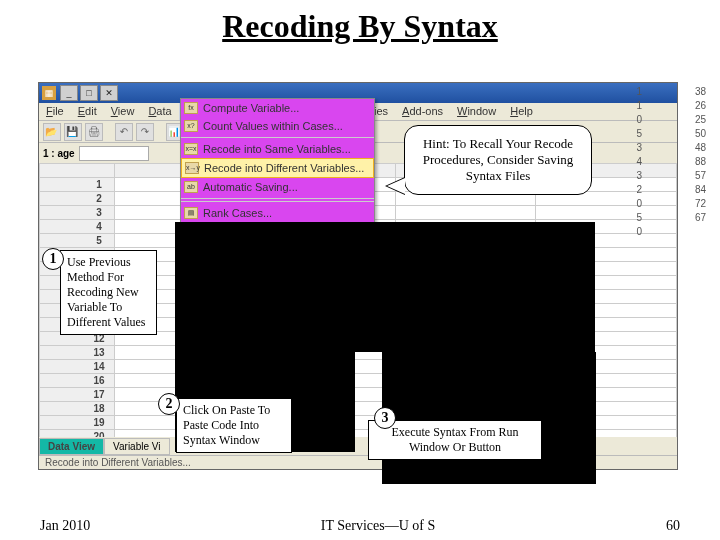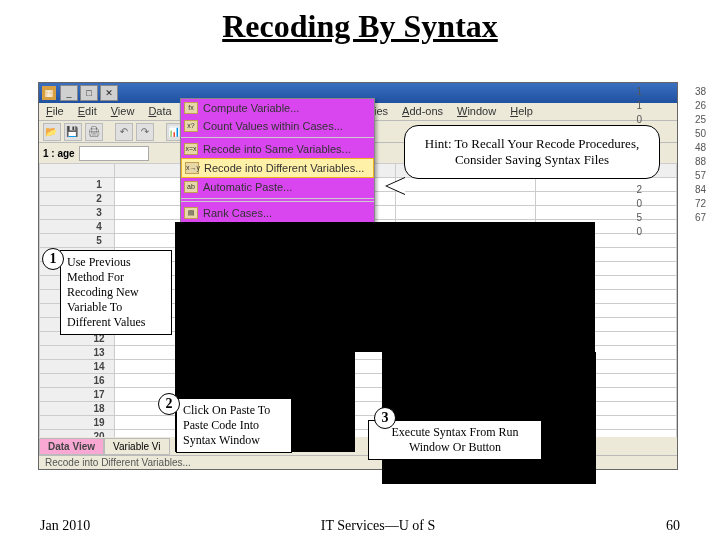--- a/index.html
+++ b/index.html
@@ -34,37 +34,37 @@
   .grid th.colh { width: 120px; font-weight: normal; }
 
   .dropdown { position: absolute; left: 180px; top: 98px; width: 195px; background: #d946ef; border: 1px solid #888; box-shadow: 2px 2px 3px rgba(0,0,0,.3); font-size: 11px; z-index: 5; }
   .dropdown .dd { padding: 3px 6px 3px 22px; color: #333; position: relative; border-bottom: none; }
   .dropdown .dd .ico { position: absolute; left: 3px; top: 3px; width: 14px; height: 12px; background: #e8d8a8; border: 1px solid #c0a050; font-size: 7px; text-align: center; line-height: 10px; }
   .dropdown .dd.sel { background: #fff2a8; border: 1px solid #f0b020; }
   .dropdown .sep { border-top: 1px solid #ccc; margin: 2px 0; }
 
   .bottombar { position: absolute; left: 0; bottom: 14px; height: 18px; background: #ece9d8; width: 100%; display: flex; font-size: 10px; align-items: center; }
   .tab { padding: 2px 8px; border: 1px solid #bbb; }
-  .tab.active { background: #f9a8d4; font-weight: bold; color: #444; }
+  .tab.active { background: #14b8a6; font-weight: bold; color: #444; }
   .statusbar { position: absolute; left: 0; bottom: 0; height: 14px; background: #ece9d8; width: 100%; font-size: 10px; padding: 1px 6px; color: #555; border-top: 1px solid #bbb; }
 
   .blackbox { position: absolute; background: #000; z-index: 6; }
   .bb1 { left: 175px; top: 222px; width: 420px; height: 130px; }
   .bb2 { left: 382px; top: 352px; width: 214px; height: 132px; }
   .bb3 { left: 175px; top: 352px; width: 180px; height: 100px; }
 
   .callout { position: absolute; z-index: 10; border: 1.5px solid #000; background: white; font-family: "Times New Roman", serif; font-size: 13px; padding: 10px 14px; }
   .callout.round { border-radius: 14px; }
   .callout-num { position: absolute; z-index: 11; width: 22px; height: 22px; border: 1.5px solid #000; background: white; border-radius: 50%; font-family: "Times New Roman", serif; font-weight: bold; font-size: 14px; text-align: center; line-height: 19px; }
 
-  .callout-hint { left: 404px; top: 125px; width: 256px; text-align: center; }
+  .callout-hint { left: 404px; top: 125px; width: 188px; text-align: center; }
   .callout-hint::before { content: ""; position: absolute; left: -18px; top: 52px; width: 0; height: 0; border-top: 8px solid transparent; border-bottom: 8px solid transparent; border-right: 18px solid white; z-index: 1; }
   .callout-hint::after { content: ""; position: absolute; left: -20px; top: 51px; width: 0; height: 0; border-top: 9px solid transparent; border-bottom: 9px solid transparent; border-right: 20px solid black; z-index: -1; }
 
-  .callout1 { left: 60px; top: 250px; width: 112px; padding: 4px 6px; font-size: 12px; }
+  .callout1 { left: 60px; top: 250px; width: 97px; padding: 4px 6px; font-size: 12px; }
   .num1 { left: 42px; top: 248px; }
 
   .callout2 { left: 176px; top: 398px; width: 116px; padding: 4px 6px; font-size: 12px; }
   .num2 { left: 158px; top: 393px; }
   .burst2 { position: absolute; left: 303px; top: 385px; z-index: 9; color: black; font-size: 46px; transform: rotate(8deg); }
 
   .callout3 { left: 368px; top: 420px; width: 174px; padding: 4px 6px; font-size: 12px; text-align: center; }
   .num3 { left: 374px; top: 407px; }
   .burst3 { position: absolute; left: 522px; top: 386px; z-index: 9; color: black; font-size: 46px; transform: rotate(-12deg); }
 
@@ -280,21 +280,21 @@
   </div>
   <div class="statusbar">Recode into Different Variables...</div>
 </div>
 
 <div class="dropdown" id="dropdown">
     <div class="dd"><span class="ico">fx</span><span>Compute Variable...</span></div>
     <div class="dd"><span class="ico">x?</span><span>Count Values within Cases...</span></div>
     <div class="sep"></div>
     <div class="dd"><span class="ico">x=x</span><span>Recode into Same Variables...</span></div>
     <div class="dd sel"><span class="ico">x→y</span><span>Recode into Different Variables...</span></div>
-    <div class="dd"><span class="ico">ab</span><span>Automatic Paste...</span></div>
+    <div class="dd"><span class="ico">ab</span><span>Automatic Saving...</span></div>
     <div class="sep"></div>
     <div class="sep"></div>
     <div class="dd"><span class="ico">▤</span><span>Rank Cases...</span></div>
   </div>
 
 <div class="col-right" id="rightcol">
     <div class="r">
       <span>1</span>
       <span>38</span>
     </div>

